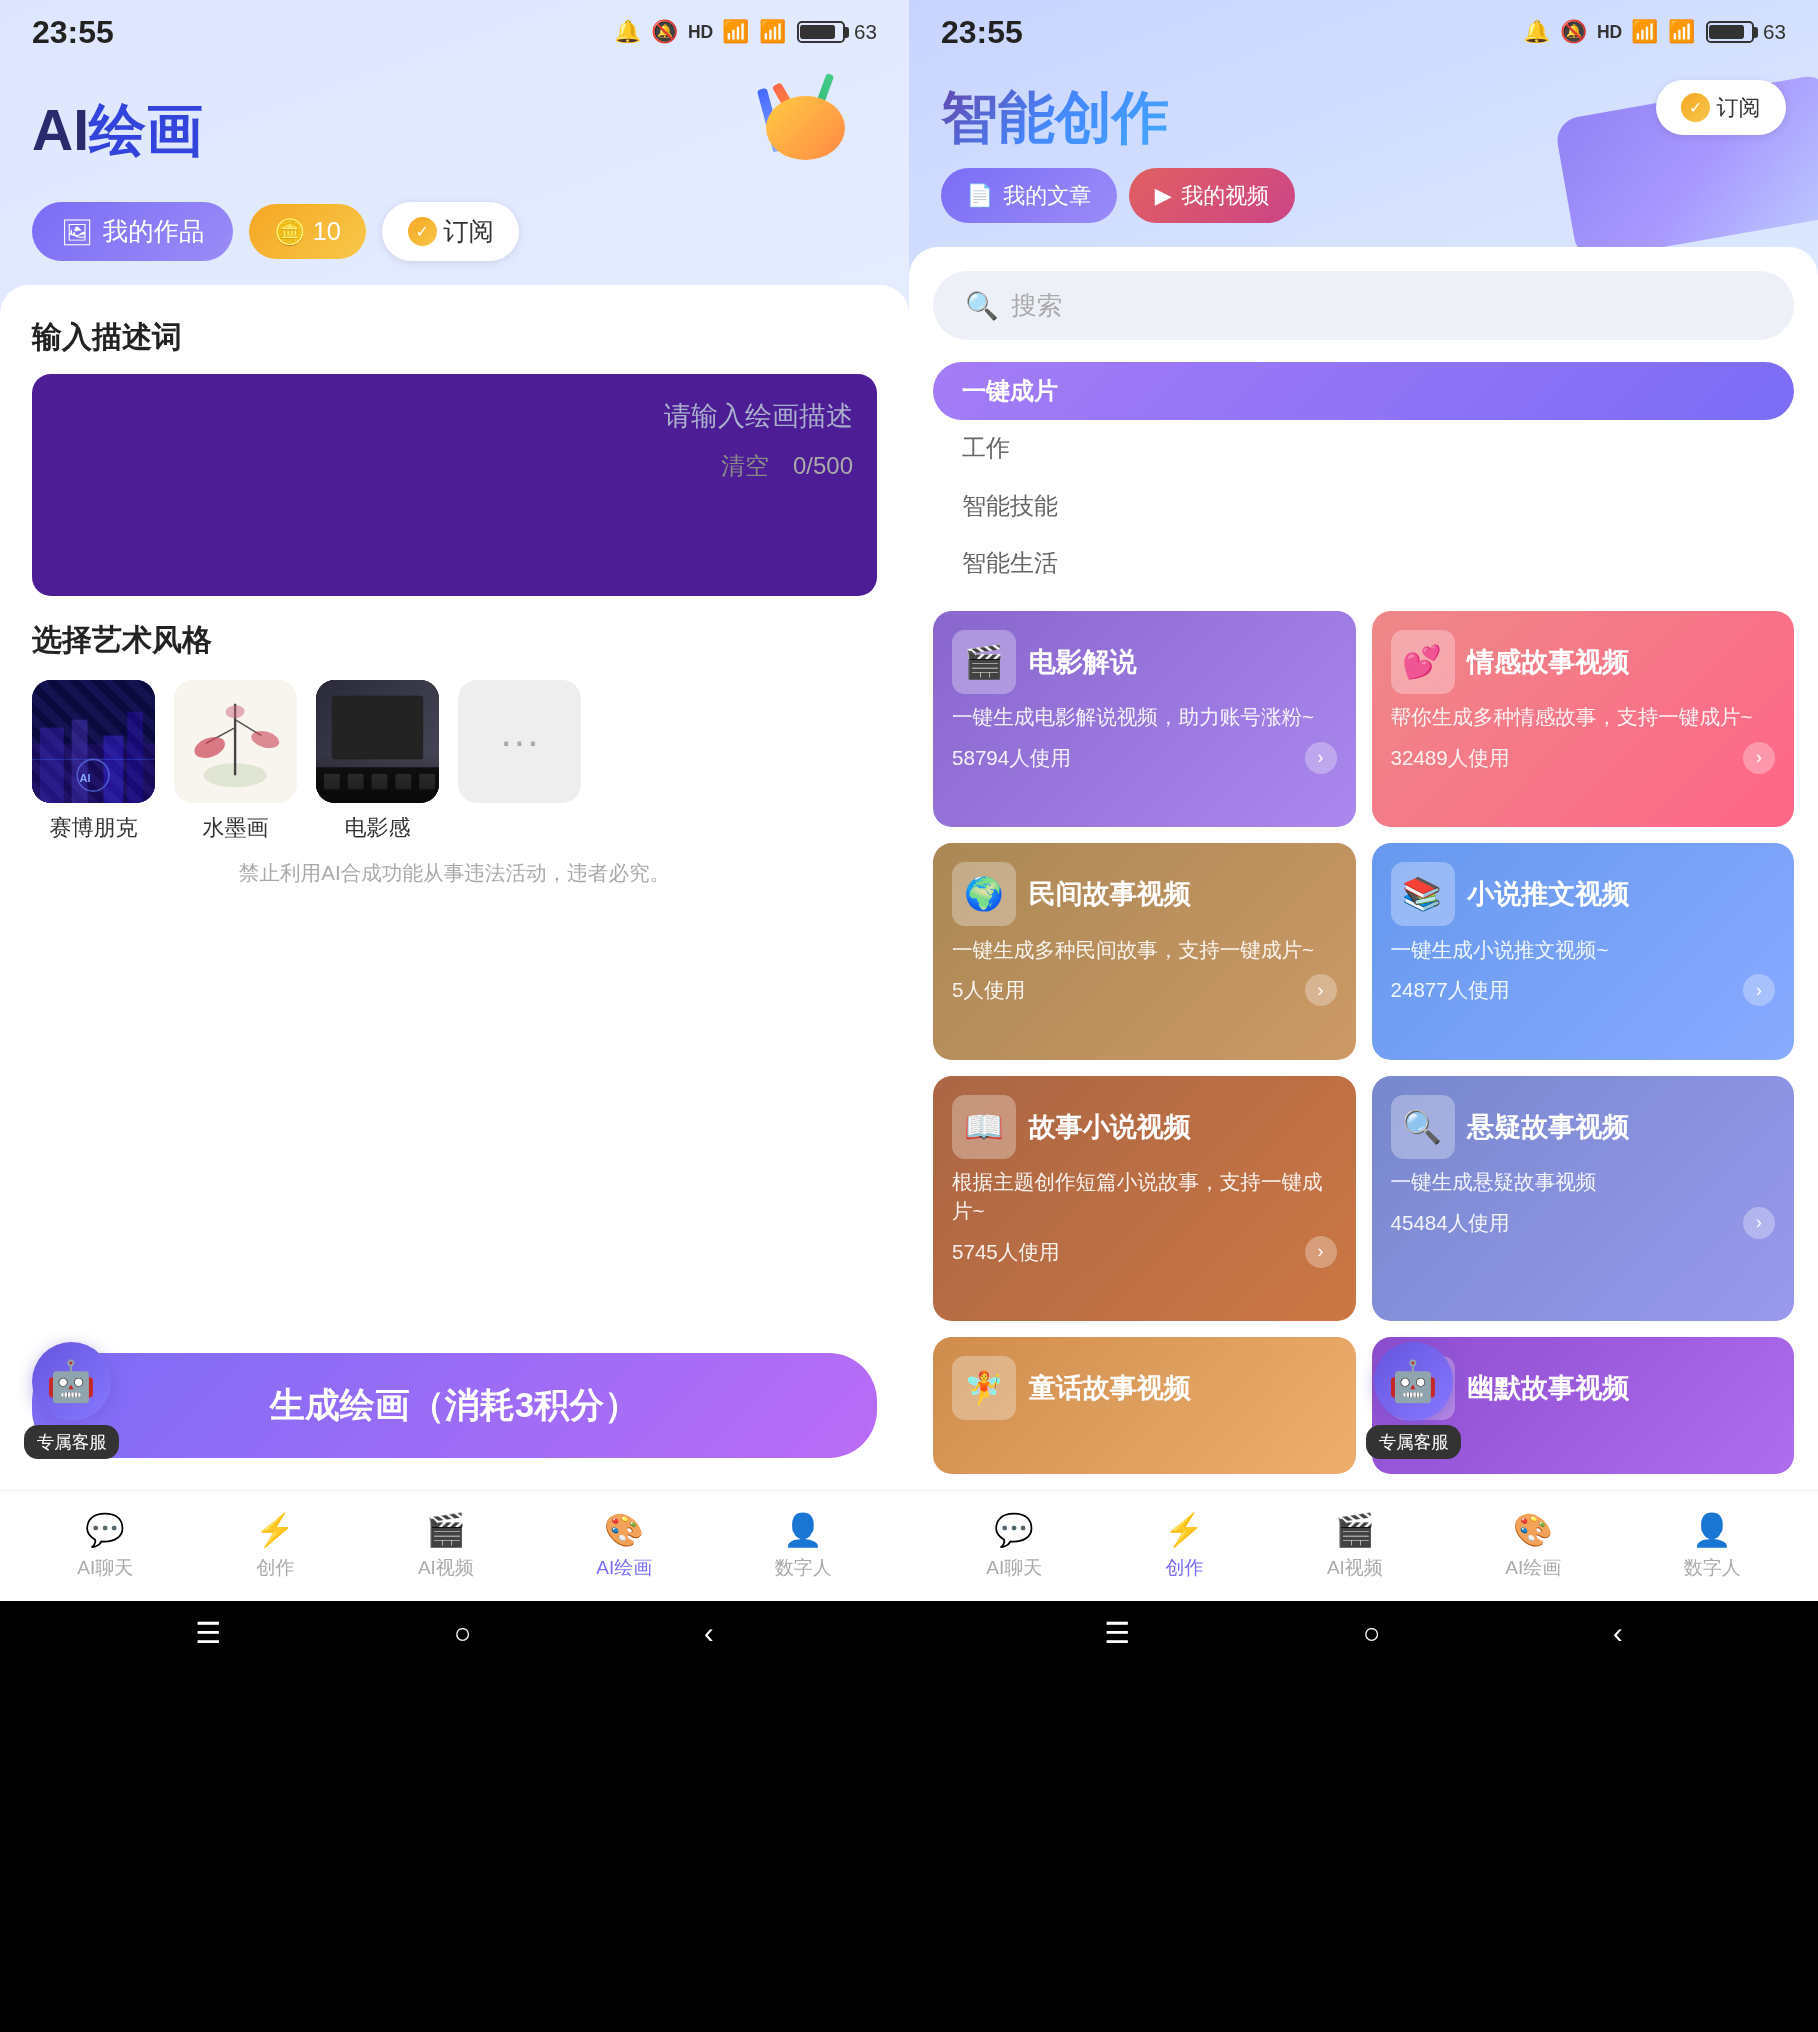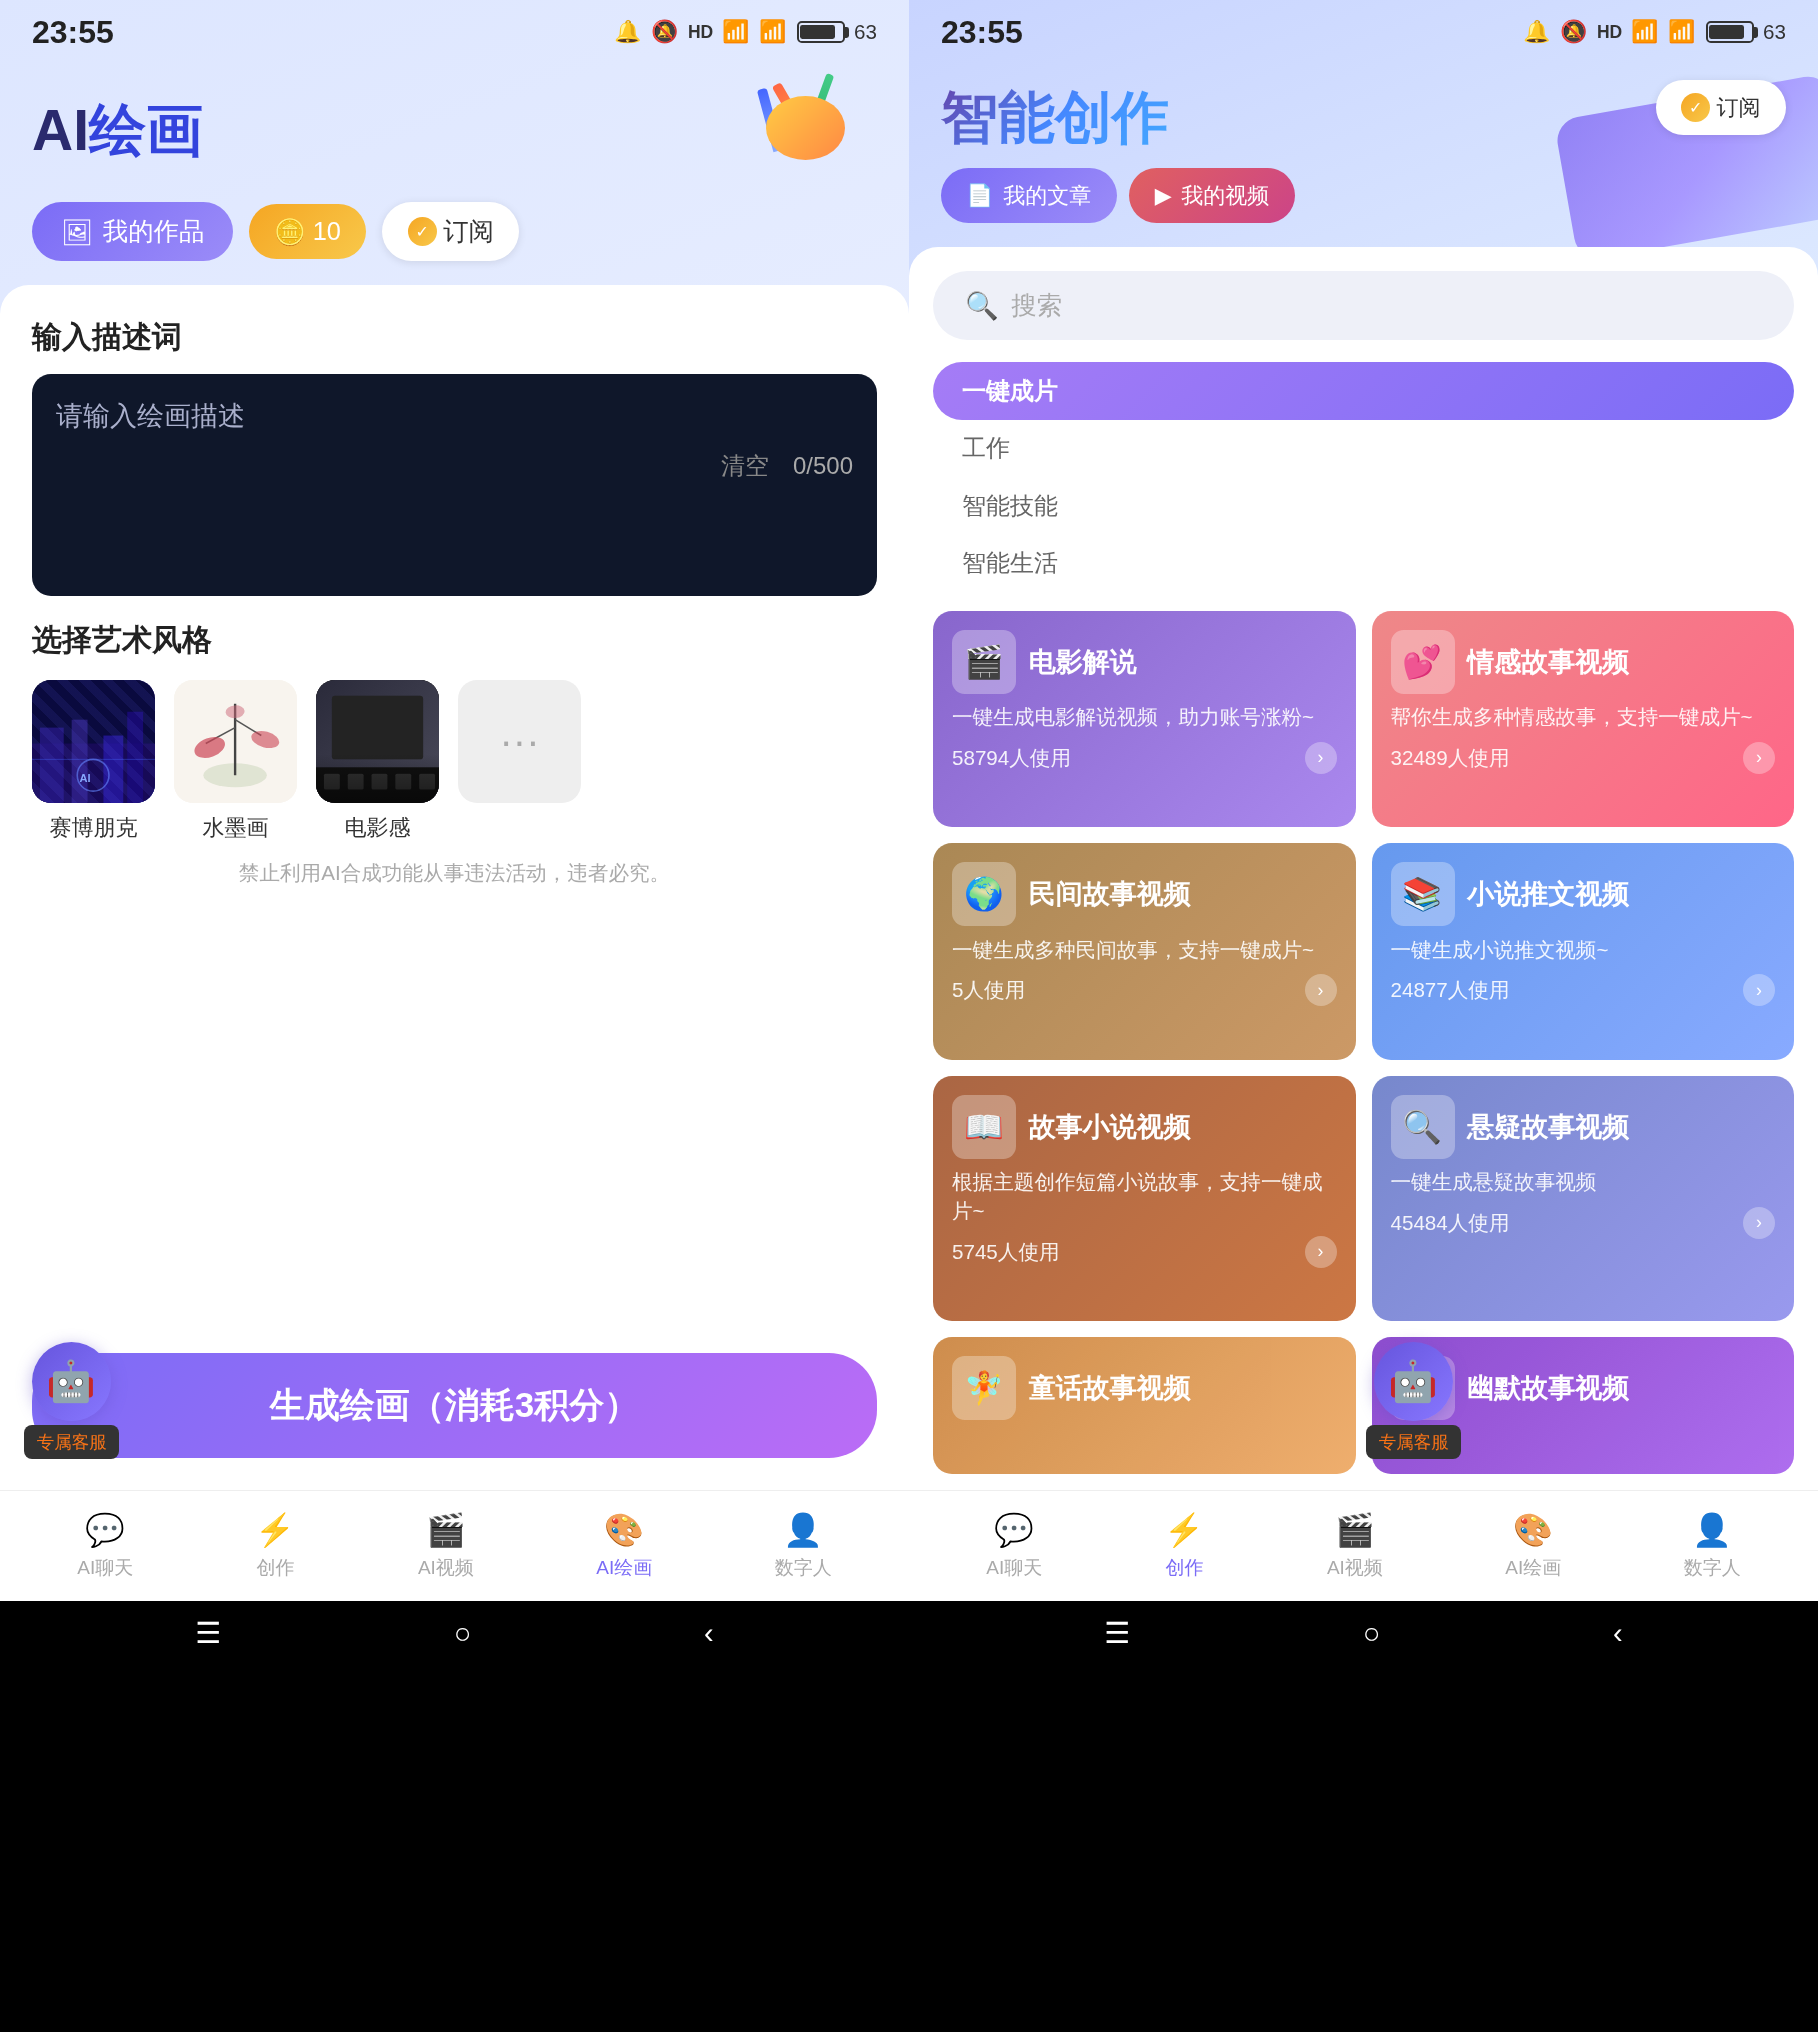--- a/index.html
+++ b/index.html
@@ -175,26 +175,27 @@
     }
 
     .section-label {
       font-size: 30px;
       font-weight: 600;
       color: #222;
       margin-bottom: 16px;
     }
 
     .text-input-area {
-      background: #0f172a;
+      background: #4c1d95;
       border-radius: 19px;
       padding: 24px;
       min-height: 222px;
       position: relative;
       margin-bottom: 24px;
+      text-align: right;
     }
 
     .text-input-placeholder {
       color: #aab0cc;
       font-size: 27px;
     }
 
     .text-counter-row {
       display: flex;
       justify-content: flex-end;
@@ -555,24 +556,24 @@
       display: flex;
       align-items: center;
       justify-content: center;
       font-size: 40px;
       color: white;
       box-shadow: 0 3.2px 16px rgba(100,80,200,0.4);
     }
 
     .robot-label {
       background: #333;
-      color: #f97316;
+      color: #ffffff;
       font-size: 17.5px;
       padding: 4.8px 12.7px;
-      border-radius: 8px;
+      border-radius: 14px;
       margin-top: 4.8px;
       white-space: nowrap;
     }
 
     .right-robot-badge {
       position: absolute;
       bottom: 206px;
       left: 457px;
       display: flex;
       flex-direction: column;

